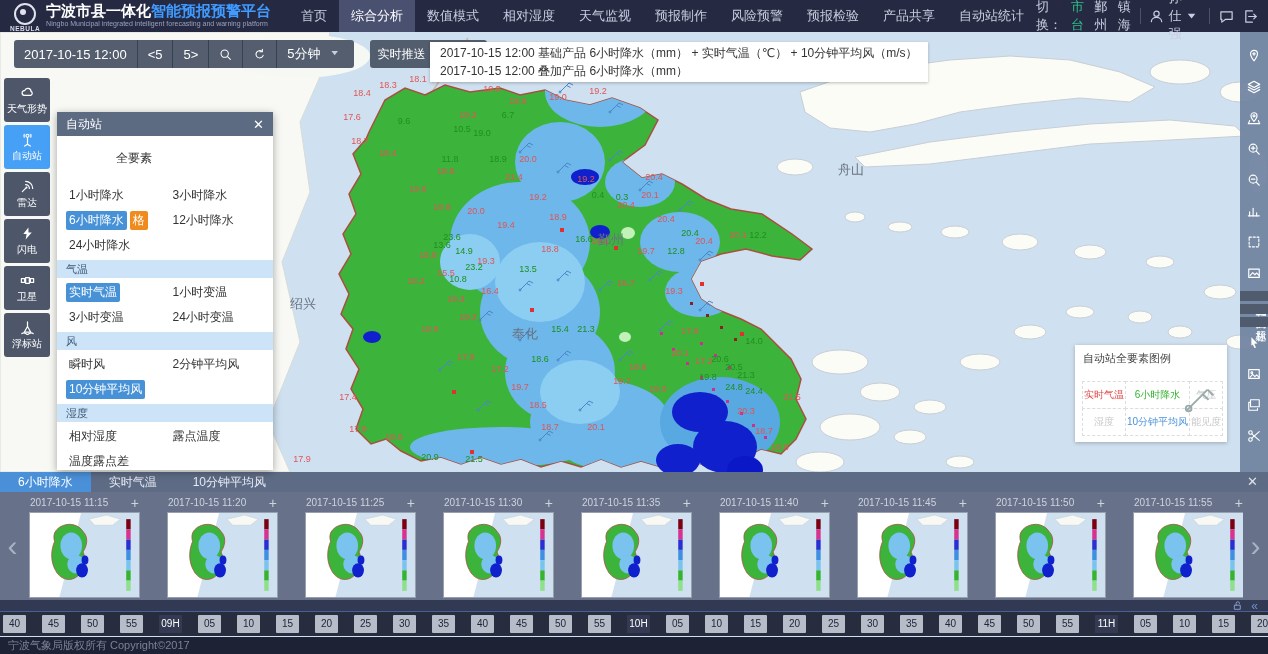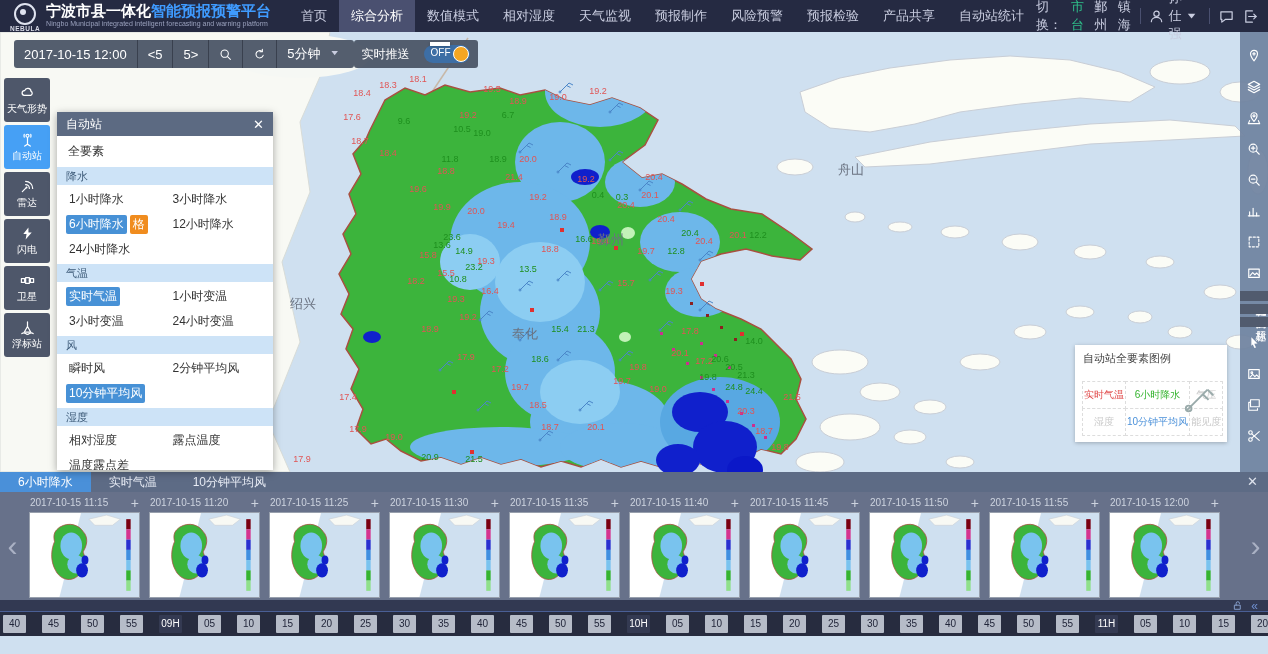--- a/index.html
+++ b/index.html
@@ -27,41 +27,41 @@
   .tr-divider{width:1px;height:16px;background:#4a5070;}
   .user-wrap{display:flex;align-items:center;gap:4px;cursor:pointer;}
   .ticon{width:15px;height:15px;color:#c9cde0;cursor:pointer;}
   .ticon svg{width:15px;height:15px;}
   
   .float-toolbar{position:absolute;top:40px;left:14px;height:28px;display:flex;z-index:45;align-items:center;}
   .chip{background:rgba(77,87,104,.96);color:#fff;display:flex;align-items:center;border-radius:3px;height:28px;}
   .seg{display:flex;align-items:center;height:100%;padding:0 10px;border-left:1px solid #39404e;font-size:13px;gap:8px;cursor:pointer;}
   .seg:first-child{border-left:none;}
   .seg svg{width:13px;height:13px;}
-  .push-chip{margin-left:0;padding:0 8px;gap:14px;}
+  .push-chip{margin-left:16px;padding:0 8px;gap:7px;}
   .push-label{font-size:12px;}
   .toggle{width:46px;height:18px;background:#3d6ea5;border-radius:9px;position:relative;cursor:pointer;}
   .toggle .state{position:absolute;left:7px;top:2px;font-size:10px;color:#fff;}
   .toggle .knob{position:absolute;right:1px;top:1px;width:16px;height:16px;border-radius:50%;background:#f5a623;border:1px solid #fff;box-sizing:border-box;}
   .info-box{position:absolute;top:42px;left:430px;background:#fff;color:#333;font-size:12px;line-height:18px;
             padding:2px 10px;z-index:45;box-shadow:0 1px 3px rgba(0,0,0,.25);white-space:nowrap;}
   
   .side-rail{position:absolute;left:4px;top:78px;width:46px;z-index:45;display:flex;flex-direction:column;gap:3px;}
   .side-btn{height:44px;background:#4e576a;border-radius:3px;color:#fff;display:flex;flex-direction:column;
             align-items:center;justify-content:center;font-size:10px;cursor:pointer;}
   .side-btn.active{background:#46a0f5;}
   .side-btn svg{width:15px;height:15px;margin-bottom:2px;}
   
   .panel{position:absolute;left:57px;top:112px;width:216px;height:358px;background:#fff;z-index:50;
          box-shadow:0 2px 8px rgba(0,0,0,.35);display:flex;flex-direction:column;}
   .panel-header{height:24px;background:#5c6a82;color:#fff;font-size:12px;display:flex;align-items:center;
                 padding:0 9px;flex:0 0 auto;}
   .panel-close{margin-left:auto;cursor:pointer;font-size:13px;line-height:1;}
   .panel-body{flex:1;overflow:hidden;font-size:12px;color:#333;}
-  .panel-all{padding:7px 11px;cursor:pointer;}
+  .panel-all{padding:14px 11px;cursor:pointer;margin-left:48px;}
   .sec-header{background:#cde3f7;color:#3c5a78;padding:2px 9px;font-size:11px;line-height:14px;}
   .sec-items{display:flex;flex-wrap:wrap;padding:2px 0 2px 9px;}
   .sec-item{width:50%;box-sizing:border-box;padding:3px 0;display:flex;align-items:center;gap:3px;cursor:pointer;}
   .sec-item .lbl{padding:1px 3px;border-radius:2px;white-space:nowrap;}
   .sec-item.sel .lbl{background:#4791d6;color:#fff;}
   .badge{background:#f08c1e;color:#fff;padding:1px 3px;border-radius:2px;}
   
   .right-rail{position:absolute;right:0;top:32px;width:28px;height:440px;background:rgba(113,132,160,.94);
               z-index:40;display:flex;flex-direction:column;align-items:center;padding-top:8px;box-sizing:border-box;}
   .rail-icon{width:28px;height:31px;display:flex;align-items:center;justify-content:center;color:#fff;cursor:pointer;}
@@ -78,21 +78,21 @@
   
   .tabbar{position:absolute;top:472px;left:0;width:1268px;height:20px;background:#5d6b85;display:flex;z-index:30;}
   .tab{text-align:center;line-height:20px;font-size:12px;color:#e8ecf5;cursor:pointer;padding:0 18px;white-space:nowrap;}
   .tab.active{background:#4a90d9;color:#fff;}
   .tab-close{margin-left:auto;color:#dfe4ee;padding:0 10px;line-height:20px;font-size:13px;cursor:pointer;}
   
   .thumbs{position:absolute;top:492px;left:0;width:1268px;height:108px;background:#67718a;display:flex;
           align-items:stretch;z-index:30;}
   .thumb-nav{width:25px;font-size:30px;color:#aab1c4;display:flex;align-items:center;justify-content:center;
              cursor:pointer;flex:0 0 auto;}
-  .thumb-list{flex:1;display:flex;gap:1px;overflow:hidden;}
+  .thumb-list{flex:1;display:flex;gap:19px;overflow:hidden;}
   .thumb{width:119px;flex:0 0 auto;display:flex;flex-direction:column;padding-top:3px;box-sizing:border-box;}
   .thumb-head{display:flex;align-items:center;color:#cdd3df;font-size:10px;padding:0 5px;height:15px;}
   .thumb-plus{margin-left:auto;font-size:14px;cursor:pointer;color:#cdd3df;}
   .thumb-map{background:#fff;margin:2px 4px 0 4px;height:84px;border:1px solid #98a0ad;cursor:pointer;}
   .thumb-map svg{width:100%;height:100%;}
   
   .gapbar{position:absolute;top:600px;left:0;width:1268px;height:12px;background:#323952;z-index:30;
           display:flex;justify-content:flex-end;align-items:center;gap:8px;padding-right:10px;box-sizing:border-box;
           border-bottom:1px solid #4a5f95;color:#7f9fd8;}
   .gap-lock{width:11px;height:11px;color:#8fa8d8;cursor:pointer;}
@@ -544,20 +544,22 @@
     <div class="chip push-chip">
       <span class="push-label">实时推送</span>
       <span class="toggle">
         <span class="state">OFF</span>
         <span class="knob"></span>
       </span>
     </div>
   </div>
 
   <div class="info-box">
+    <div>2017-10-15 12:00 基础产品 6小时降水（mm） + 实时气温（℃） + 10分钟平均风（m/s）</div>
+    <div>2017-10-15 12:00 叠加产品 6小时降水（mm）</div>
   </div>
 
   <div class="side-rail" id="side-rail">
       <div class="side-btn">
         <span>
           <svg viewBox="0 0 16 16" fill="none" stroke="currentColor" stroke-width="1.3" stroke-linecap="round" stroke-linejoin="round">
             <path d="M4.5 11A2.5 2.5 0 0 1 5 6a3.5 3.5 0 0 1 6.8.8A2.3 2.3 0 0 1 11.5 11z"></path>
           </svg>
         </span>
         <span>天气形势</span>
@@ -617,21 +619,20 @@
       </div>
     </div>
 
   <div class="panel">
     <div class="panel-header">
       <span>自动站</span>
       <span class="panel-close">✕</span>
     </div>
     <div class="panel-body" id="panel-body">
       <div class="panel-all">全要素</div>
-    <div class="sec-header">降水</div>
         <div class="sec-items">
           <div class="sec-item">
             <span class="lbl">1小时降水</span>
           </div>
           <div class="sec-item">
             <span class="lbl">3小时降水</span>
           </div>
           <div class="sec-item sel">
             <span class="lbl">6小时降水</span>
             <span class="badge">格</span>
@@ -1161,13 +1162,16 @@
           </svg>
         </div>
         <div class="ctl">
           <svg viewBox="0 0 16 16" fill="none" stroke="currentColor" stroke-width="1.3" stroke-linecap="round" stroke-linejoin="round">
             <path d="M3.5 6.5h7.5l-2-2M12.5 9.5H5l2 2"></path>
           </svg>
         </div>
       </div>
   </div>
 
+  <div class="footer">
+    <span>宁波气象局版权所有 Copyright©2017</span>
+  </div>
 </div>
 
 </body></html>

